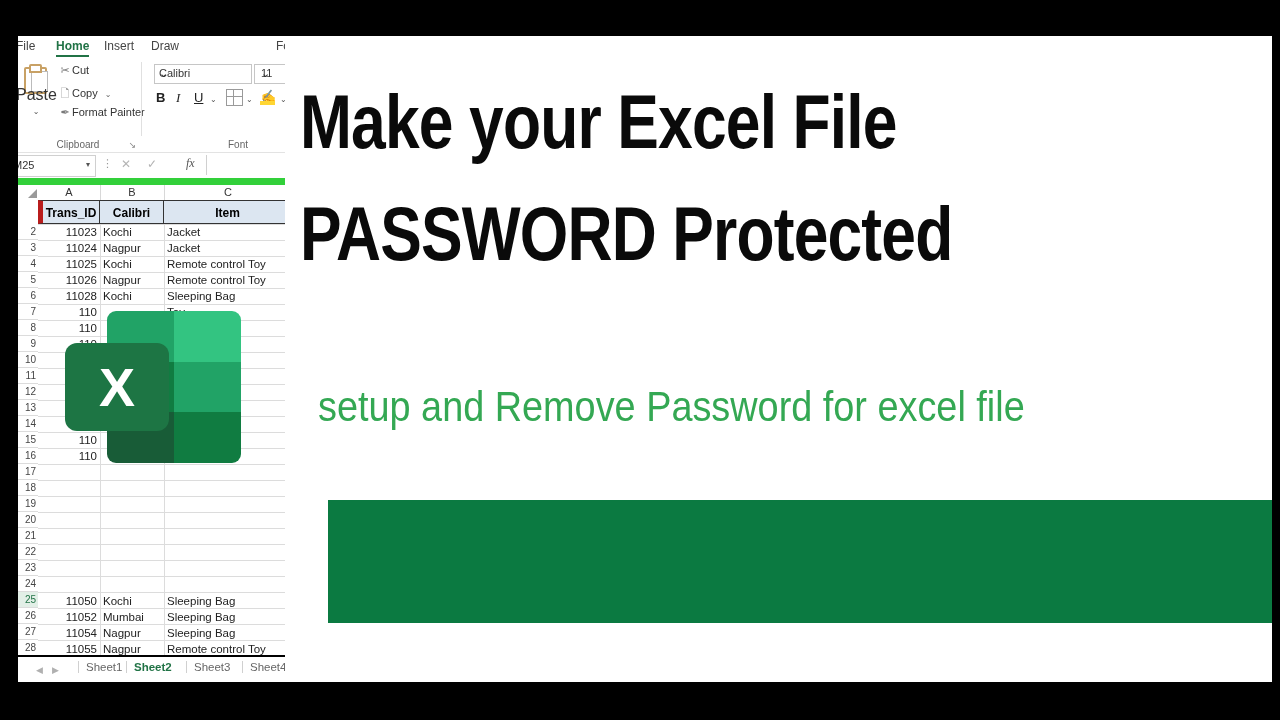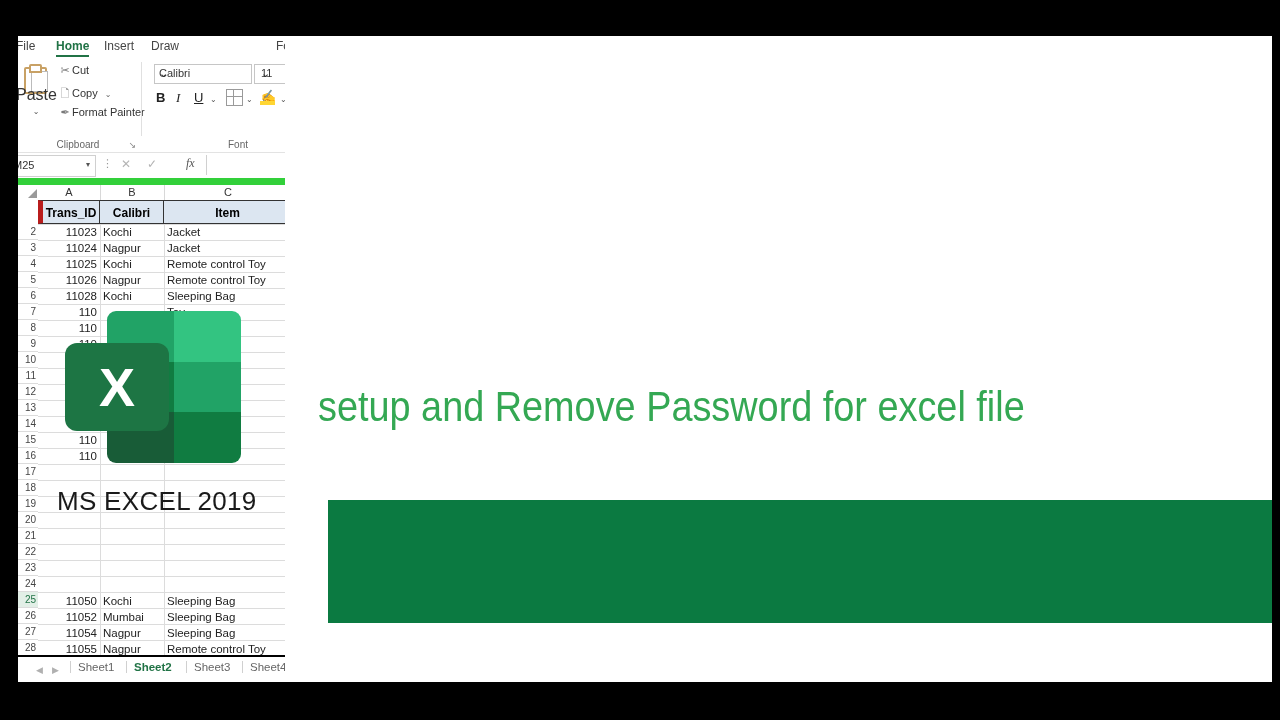--- a/index.html
+++ b/index.html
@@ -435,21 +435,21 @@
     <div id="tabbar">
       <div class="navarrow" style="left:28px">◀</div>
       <div class="navarrow" style="left:44px">▶</div>
       <div id="addsheet" style="left:400px">+</div>
       <div id="status-dots">⋮</div>
       <div id="hs-left">◀</div>
       <div id="hscroll-track">
         <div id="hscroll-thumb"></div>
       </div>
       <div id="hs-right">▶</div>
-    <div class="sheettab" style="left: 62px;">Sheet1</div>
+    <div class="sheettab" style="left: 70px;">Sheet1</div>
         <div class="sheettab active" style="left: 118px;">Sheet2</div>
         <div class="sheettab" style="left: 178px;">Sheet3</div>
         <div class="sheettab" style="left: 234px;">Sheet4</div>
         <div class="sheettab" style="left: 290px;">Sheet5</div>
         <div class="sheettab" style="left: 346px;">Sheet6</div>
       </div>
   </div>
 
   <div id="overlay"></div>
 
@@ -459,22 +459,25 @@
       <div class="lg-q" style="left:67px;top:0;width:67px;height:51px;background:#33c481"></div>
       <div class="lg-q" style="left:0;top:51px;width:67px;height:50px;background:#107c41"></div>
       <div class="lg-q" style="left:67px;top:51px;width:67px;height:50px;background:#21a366"></div>
       <div class="lg-q" style="left:0;top:101px;width:67px;height:51px;background:#185c37"></div>
       <div class="lg-q" style="left:67px;top:101px;width:67px;height:51px;background:#107c41"></div>
     </div>
     <div id="logo-badge"></div>
     <div id="logo-x">X</div>
   </div>
 
+  <div id="title-block">
+    <div class="big-title">Make your Excel File</div>
+    <div class="big-title" style="margin-top:28px">PASSWORD Protected</div>
+  </div>
   <div id="subtitle">setup and Remove Password for excel file</div>
-  <div id="ms-excel-label">MS EXCEL 2019</div>
 
   <div id="green-rect"></div>
 
   <div class="lb" id="lb-top"></div>
   <div class="lb" id="lb-bottom"></div>
   <div class="lb" id="lb-left"></div>
   <div class="lb" id="lb-right"></div>
   <div class="lb" id="lb-left2"></div>
 </div>
 

